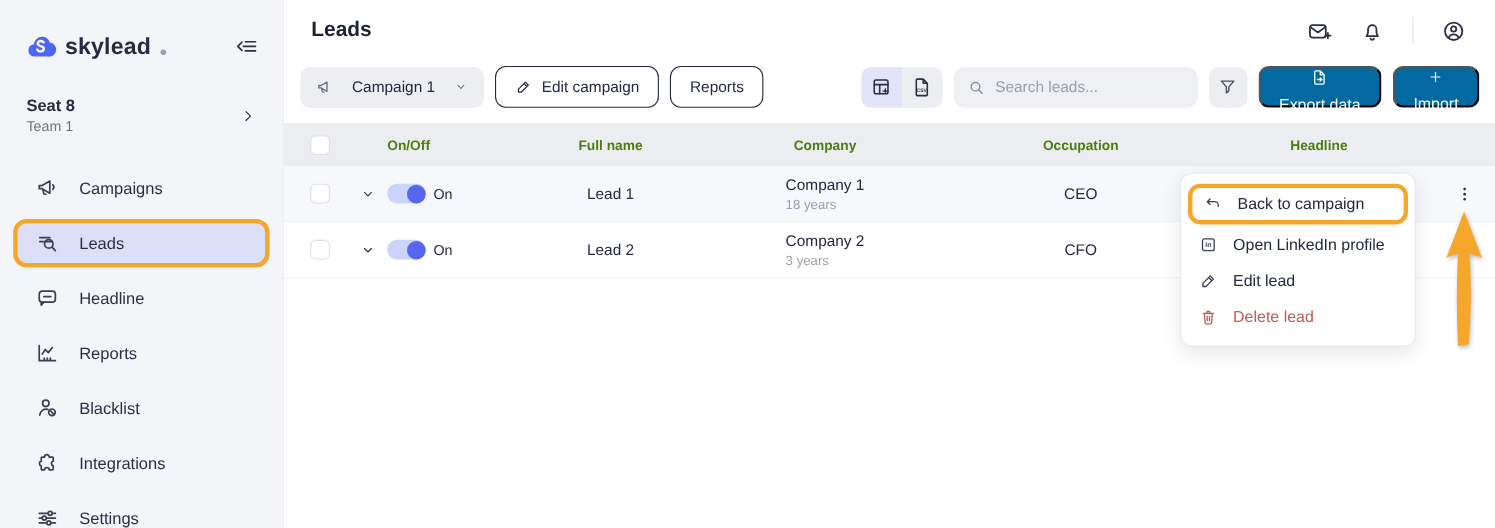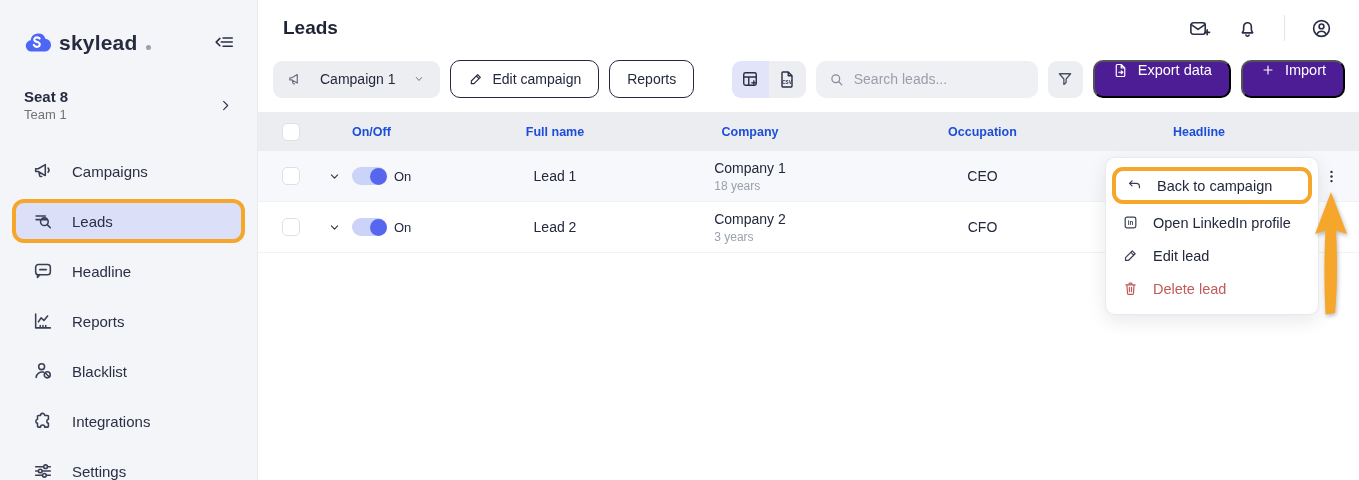--- a/index.html
+++ b/index.html
@@ -75,50 +75,50 @@
     display:flex; align-items:center; padding:0 12px; gap:9px; color:#85899A;
   }
   .search-box input {
     flex:1; border:none; background:transparent; outline:none;
     font-family:"Liberation Sans", sans-serif; font-size:14px; color:#23283D;
   }
   .search-box input::placeholder { color:#9A9EAB; }
   .filter-btn { width:35px; height:37px; background:#EDEEF2; border-radius:9px;
     display:flex; align-items:center; justify-content:center; color:#4A4F62; cursor:pointer; }
   .primary-btn {
-    height:38px; display:flex; align-items:flex-start; gap:9px; padding:0 17px;
-    background:#4c1d95; color:#ffffff; border-radius:10px;
-    font-size:14.5px; font-weight:500; cursor:pointer;
+    height:38px; display:flex; align-items:center; gap:9px; padding:0 17px;
+    background:#0369a1; color:#ffffff; border-radius:10px;
+    font-size:14.5px; font-weight:500; cursor:pointer;flex-direction:column;
   }
 
   
   .table { margin-top:10px; }
   .tgrid { display:grid; grid-template-columns:58px 36px 128px 150px 240px 225px 1fr 56px; align-items:center; }
-  .thead { height:39px; background:#EBEDF1; font-size:12.5px; font-weight:bold; color:#1d4ed8; }
+  .thead { height:39px; background:#EBEDF1; font-size:12.5px; font-weight:bold; color:#4d7c0f; }
   .trow { height:51px; font-size:14px; border-bottom:1px solid #F1F2F5; }
   .trow.alt { background:#F7F8FB; }
   .cell-center { text-align:center; }
   .checkbox {
     width:18px; height:18px; margin-left:24px; background:#fff;
     border:1px solid #DEE0E6; border-radius:5px; cursor:pointer;
   }
   .row-chevron { color:#2A2F45; justify-self:center; cursor:pointer; }
   .toggle-cell { display:flex; align-items:center; gap:7px; }
   .toggle { width:35px; height:18px; border-radius:9px; background:#CBD3F8; position:relative; cursor:pointer; }
   .toggle .knob { position:absolute; right:0px; top:0.5px; width:17px; height:17px; border-radius:50%; background:#5766EF; }
   .toggle-label { font-size:13px; color:#23283D; }
   .company-wrap { text-align:center; }
   .company-block { display:inline-block; text-align:left; }
   .company-name { font-size:14px; color:#23283D; }
   .company-sub { font-size:12px; color:#9AA0AC; margin-top:3px; }
   .kebab-btn { justify-self:center; color:#2A2F45; cursor:pointer; padding:4px; }
 
   
   .context-menu {
-    position:absolute; top:157px; right:40px; width:214px;
+    position:absolute; top:157px; right:72px; width:214px;
     background:#ffffff; border:1px solid #E9EAEE; border-radius:10px;
     box-shadow:0 6px 18px rgba(30,35,60,.10); padding:9px 0; z-index:5;
   }
   .menu-item { display:flex; align-items:center; gap:14px; padding:8px 16px;
     font-size:14.5px; color:#23283D; cursor:pointer; }
   .menu-item .micon { color:#3A3F55; }
   .menu-item.annotated {
     margin:0 6px 2px 6px; border:4px solid #F5A62B; border-radius:11px; padding:6px 10px;
   }
   .menu-item.danger { color:#C05B57; }

